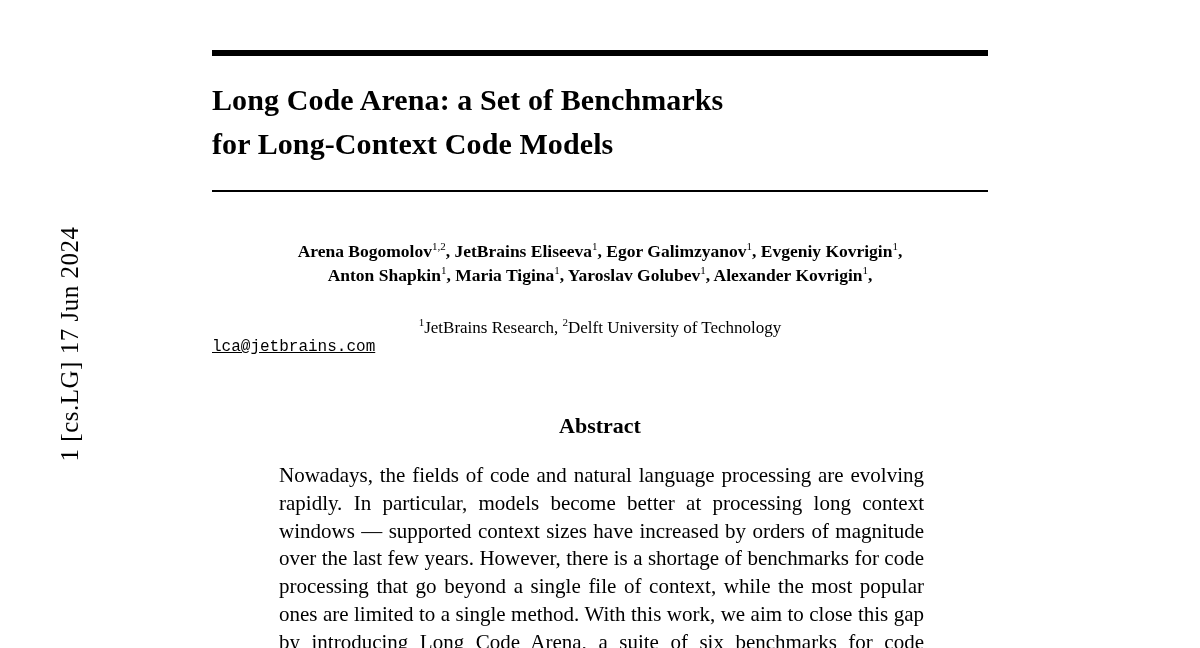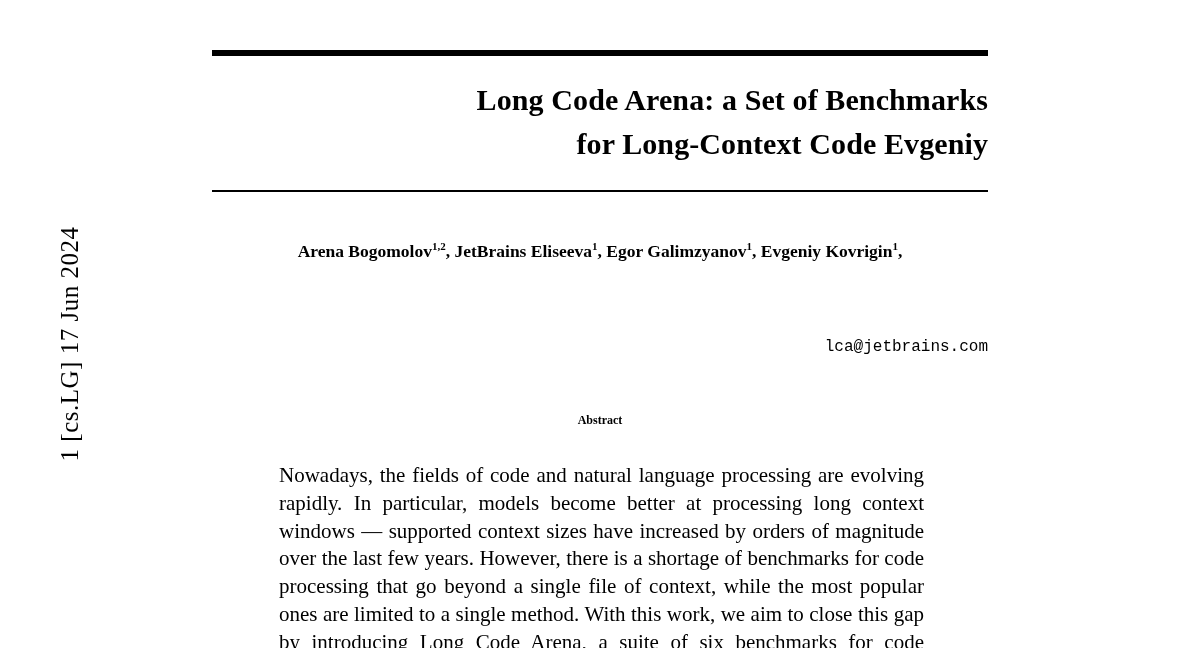--- a/index.html
+++ b/index.html
@@ -62,41 +62,41 @@
     top: 190px;
     width: 776px;
     height: 2px;
   }
 
   .title {
     position: absolute;
     left: 212px;
     top: 78px;
     width: 776px;
-    text-align: right;
+    text-align: left;
     font-size: 30px;
     font-weight: bold;
     line-height: 1.45;
     letter-spacing: 0.1px;
   }
   .title .line2 { display: block; }
 
   .authors {
     position: absolute;
     left: 212px;
     top: 240px;
     width: 776px;
     text-align: center;
     font-size: 17.5px;
     font-weight: bold;
     line-height: 1.36;
   }
   .authors sup {
     font-size: 11px;
-    font-weight: bold;
+    font-weight: normal;
     vertical-align: super;
     line-height: 0;
   }
 
   .affil {
     position: absolute;
     left: 212px;
     top: 316px;
     width: 776px;
     text-align: center;
@@ -108,32 +108,33 @@
     font-size: 11px;
     vertical-align: super;
     line-height: 0;
   }
 
   .email {
     position: absolute;
     left: 212px;
     top: 338px;
     width: 776px;
-    text-align: right;
+    text-align: left;
     font-family: "Liberation Mono", monospace;
     font-size: 16px;
+    text-decoration: underline;
   }
 
   .abstract-head {
     position: absolute;
     left: 212px;
     top: 413px;
     width: 776px;
     text-align: center;
-    font-size: 12px;
+    font-size: 22px;
     font-weight: bold;
   }
 
   .abstract-body {
     position: absolute;
     left: 279px;
     top: 462px;
     width: 645px;
     font-size: 21px;
     line-height: 1.325;
@@ -149,31 +150,37 @@
 <div class="page">
 
   <div class="arxiv-stamp">
     <div class="vtext">1  [cs.LG]  17 Jun 2024</div>
   </div>
 
   <div class="rule rule-top"></div>
 
   <div class="title">
     <span>Long Code Arena: a Set of Benchmarks</span>
-    <span class="line2">for Long-Context Code Evgeniy</span>
+    <span class="line2">for Long-Context Code Models</span>
   </div>
 
   <div class="rule rule-bottom"></div>
 
   <div class="authors">
     <div>
       <span>Arena Bogomolov</span><sup>1,2</sup>, <span>JetBrains Eliseeva</span><sup>1</sup>, <span>Egor Galimzyanov</span><sup>1</sup>, <span>Evgeniy Kovrigin</span><sup>1</sup>,
     </div>
+    <div>
+      <span>Anton Shapkin</span><sup>1</sup>, <span>Maria Tigina</span><sup>1</sup>, <span>Yaroslav Golubev</span><sup>1</sup>, <span>Alexander Kovrigin</span><sup>1</sup>,
+    </div>
   </div>
 
+  <div class="affil">
+    <sup>1</sup><span>JetBrains Research,</span> <sup>2</sup><span>Delft University of Technology</span>
+  </div>
 
   <div class="email">lca@jetbrains.com</div>
 
   <div class="abstract-head">Abstract</div>
 
   <div class="abstract-body">
     <p>Nowadays, the fields of code and natural language processing are evolving rapidly. In particular, models become better at processing long context windows — supported context sizes have increased by orders of magnitude over the last few years. However, there is a shortage of benchmarks for code processing that go beyond a single file of context, while the most popular ones are limited to a single method. With this work, we aim to close this gap by introducing Long Code Arena, a suite of six benchmarks for code processing tasks that require project-wide context. These tasks cover different aspects of code processing: library-based code generation, CI builds repair, project-level code completion, commit message gen-</p>
   </div>
 
 </div>

